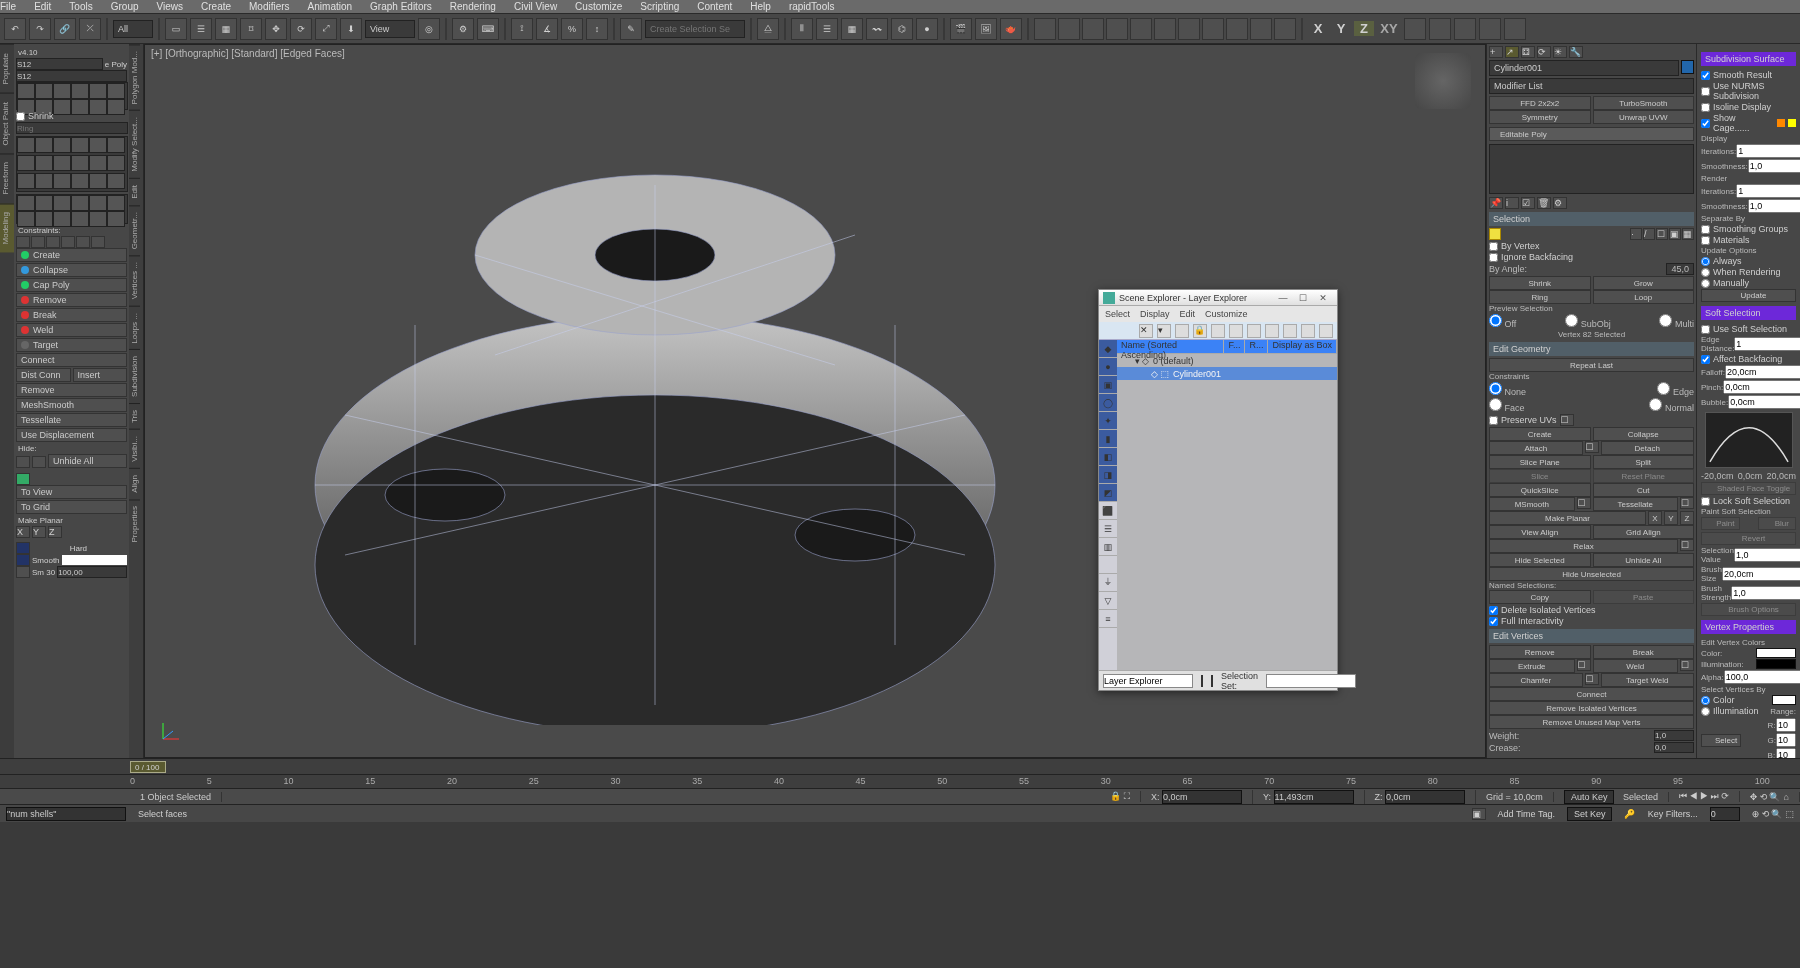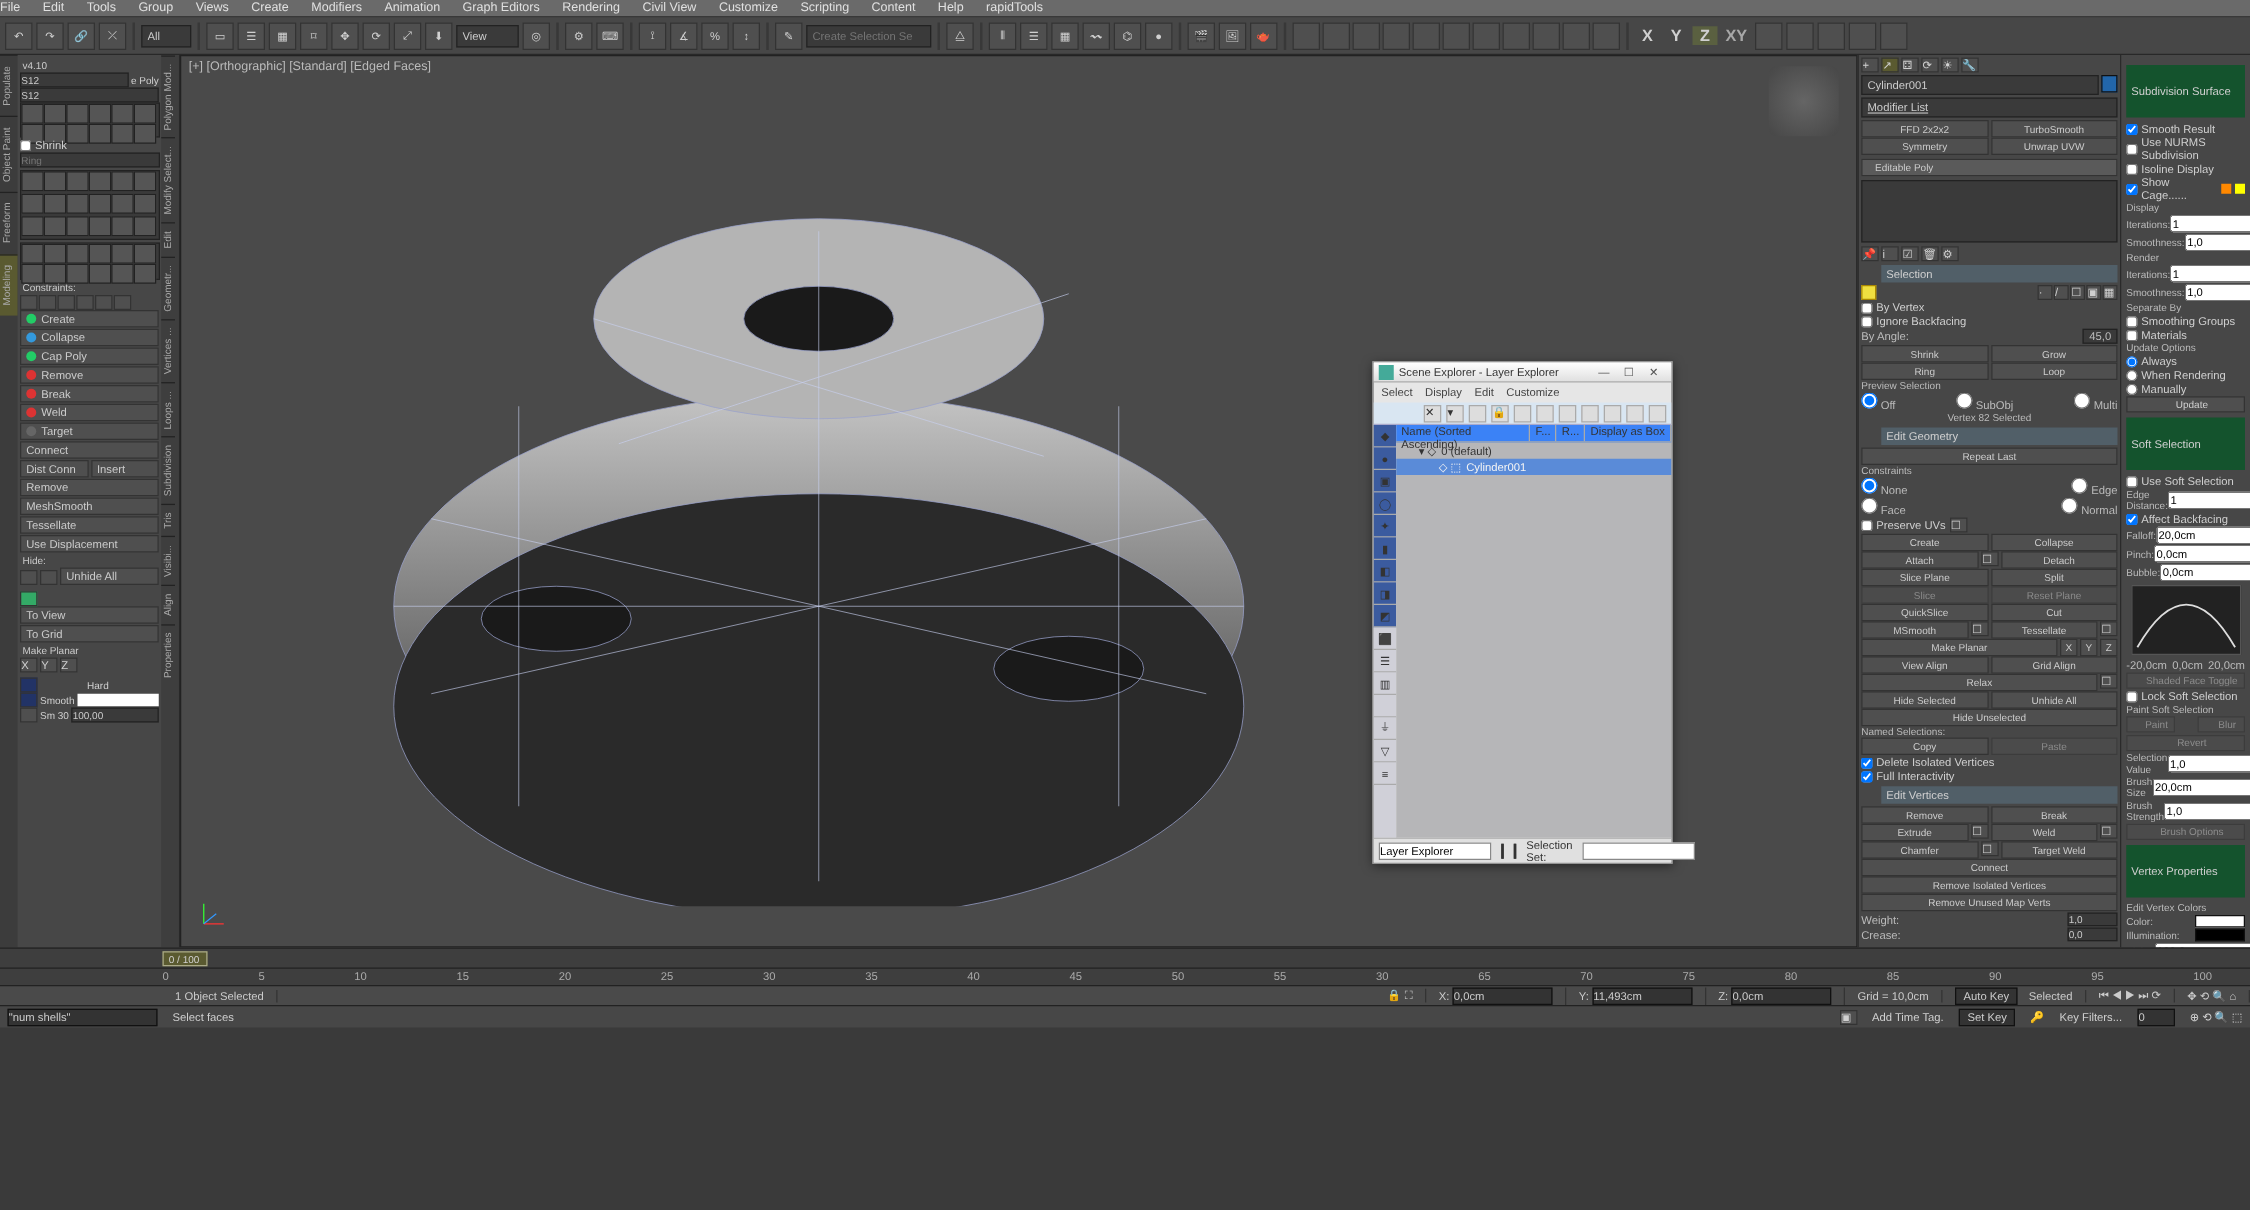--- a/index.html
+++ b/index.html
@@ -32,21 +32,21 @@
 .axis-gizmo{ position:absolute; left:14px; bottom:14px; width:24px; height:24px;}
 .viewcube{ position:absolute; top:8px; right:14px; width:56px; height:56px; background:radial-gradient(circle,#777,#444); border-radius:6px; opacity:.6;}
 
 
 .rpanel{ width:210px; background:#474747; border-left:1px solid #282828; display:flex; }
 .rcontent{ flex:1; padding:2px; overflow:hidden;}
 .rpanel2{ width:104px; background:#474747; border-left:1px solid #2a2a2a; padding:4px; overflow:hidden;}
 
 .panel-row{ display:flex; gap:2px; margin-bottom:2px;}
 .pbtn{ flex:1; height:14px; background:#4f4f4f; border:1px solid #333; font-size:8px; color:#ccc; display:flex; align-items:center; justify-content:center; cursor:pointer;}
-.phead{ background:#515f68; padding:2px 4px; font-size:9px; margin:3px 0 2px 16px;}
+.phead{ background:#515f68; padding:2px 4px; font-size:9px; margin:3px 0 2px 0;}
 .objname{ width:100%; height:16px; background:#3a3a3a; border:1px solid #222; padding:0 4px; color:#ccc;}
 .colorswatch{ width:14px; height:14px; background:#26a; border:1px solid #111; }
 .chk{ font-size:8px; display:flex; align-items:center; gap:3px; margin:1px 0;}
 .chk input{ width:9px; height:9px;}
 
 
 .scene-ex{ position:absolute; left:953px; top:244px; width:240px; background:#e6e6e6; color:#333; border:1px solid #888; box-shadow:0 2px 8px rgba(0,0,0,.5); font-size:10px;}
 .scene-ex .titlebar{ height:16px; background:linear-gradient(#fff,#e0e0e0); display:flex; align-items:center; padding:0 4px; border-bottom:1px solid #aaa; }
 .scene-ex .titlebar .ticon{width:12px;height:12px;background:#4a9;margin-right:4px;}
 .scene-ex .titlebar .spacer{flex:1;}
@@ -81,21 +81,21 @@
 .lp-btn{ width:100%; height:14px; background:#4f4f4f; border:1px solid #333; font-size:8px; color:#ccc; display:flex; align-items:center; gap:4px; padding:0 4px;margin-bottom:1px;cursor:pointer;}
 .lp-btn .dot{width:8px;height:8px;border-radius:50%;background:#666;}
 .lp-btn .dot.g{background:#2c6;}
 .lp-btn .dot.r{background:#d33;}
 .lp-btn .dot.b{background:#39d;}
 
 .l2-strip{ width:14px; background:#3e3e3e; }
 .l2-strip div{ writing-mode:vertical-rl; transform:rotate(180deg); padding:6px 1px; font-size:8px; color:#aaa; border-bottom:1px solid #222;}
 
 
-.rpanel2 .sechead{ background:#14532d; padding:16px 4px; margin:4px 0; }
+.rpanel2 .sechead{ background:#6d28d9; padding:2px 4px; margin:4px 0; }
 .rpanel2 .ritem{ font-size:8px; margin:1px 0; display:flex; align-items:center; gap:3px;}
 .rpanel2 .ritem input{width:9px;height:9px;}
 .rpanel2 .rbtn{ width:100%; height:13px; background:#4f4f4f; border:1px solid #333; font-size:8px; text-align:center; line-height:12px;margin:1px 0;padding-left:10px;}
 .curve{ width:88px; height:56px; background:#222; border:1px solid #555; margin:3px auto; position:relative; }
 .curve svg{position:absolute;inset:0;}
 .dual-btn{display:flex;gap:18px;}
 .dual-btn .rbtn{flex:1;}
 
 
 .r2{display:flex;gap:2px;}
@@ -516,21 +516,21 @@
           <span class="mini" style="background:#5a5a30">↗</span>
           <span class="mini">⚃</span>
           <span class="mini">⟳</span>
           <span class="mini">☀</span>
           <span class="mini">🔧</span>
         </div>
       <div class="panel-row">
           <input class="objname" value="Cylinder001" style="">
           <div class="colorswatch"></div>
         </div>
-      <input class="objname" style="margin-bottom: 2px; text-decoration: underline;" value="Modifier List">
+      <input class="objname" style="margin-bottom: 2px;" value="Modifier List">
       <div class="r2">
           <div class="pbtn">FFD 2x2x2</div>
           <div class="pbtn">TurboSmooth</div>
         </div>
       <div class="r2">
           <div class="pbtn">Symmetry</div>
           <div class="pbtn">Unwrap UVW</div>
         </div>
       <div class="pbtn" style="justify-content:flex-start;padding-left:10px;background:#5a5a5a;margin-top:3px;">Editable Poly</div>
       <div style="height:50px;background:#3a3a3a;border:1px solid #222;margin:3px 0;"></div>

